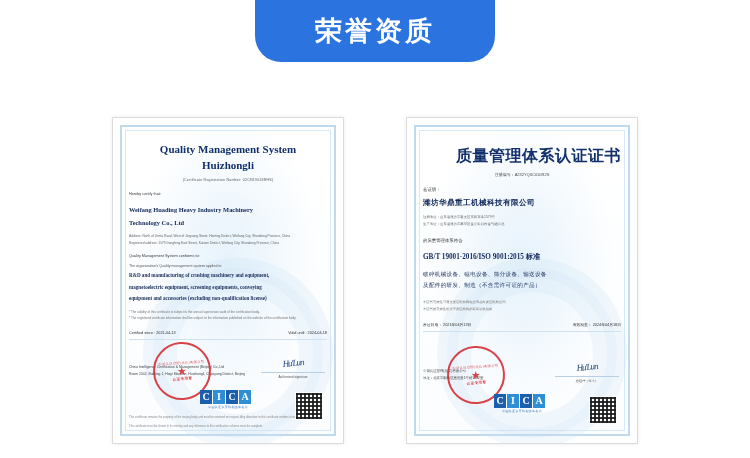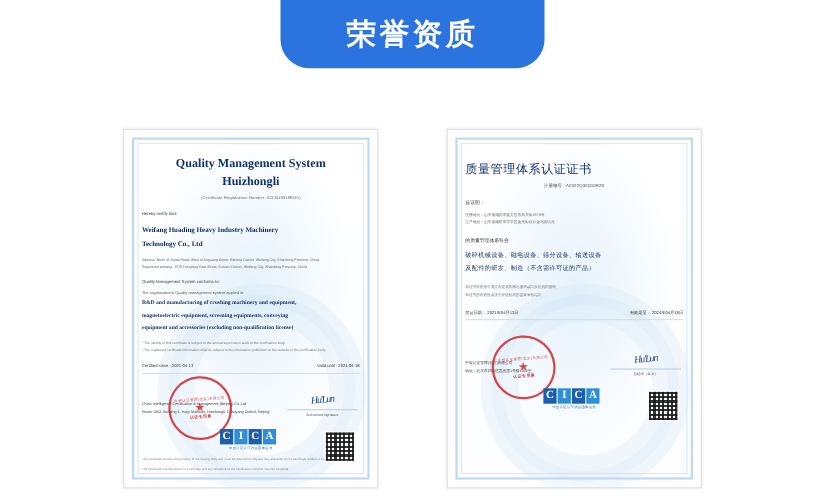--- a/index.html
+++ b/index.html
@@ -177,24 +177,24 @@
     color: #333333;
     margin-top: 10px;
   }
   .hr-thin {
     border-top: 1px solid #cfe0ee;
     margin-top: 4px;
   }
 
   
   .cn-title {
-    text-align: left;
+    text-align: right;
     font-family: "DejaVu Sans", "Liberation Sans", sans-serif;
-    font-weight: normal;
-    font-size: 11px;
+    font-weight: bold;
+    font-size: 16px;
     color: #12306b;
     margin-top: 12px;
     letter-spacing: 0.5px;
   }
   .cn-no {
     text-align: center;
     font-size: 4px;
     color: #4a4a4a;
     margin-top: 5px;
   }
@@ -453,25 +453,27 @@
 
     <div class="cert">
       <div class="cert-inner"></div>
       <div class="rings"></div>
       <div class="cert-body">
 
         <div class="cn-title">质量管理体系认证证书</div>
         <div class="cn-no">注册编号：A232YQ3C010R2S</div>
 
         <div class="cn-label">兹证明：</div>
+        <div class="cn-company">潍坊华鼎重工机械科技有限公司</div>
 
         <div class="cn-addr">注册地址：山东省潍坊市奎文区东风东街1579号</div>
         <div class="cn-addr" style="margin-top:1px">生产地址：山东省潍坊市寒亭区金光街以西金马路以北</div>
 
         <div class="cn-label">的质量管理体系符合</div>
+        <div class="cn-standard">GB/T 19001-2016/ISO 9001:2015 标准</div>
 
         <div class="cn-scope">破碎机械设备、磁电设备、筛分设备、输送设备</div>
         <div class="cn-scope" style="margin-top:0">及配件的研发、制造（不含需许可证的产品）</div>
 
         <div class="cn-note">本证书有效性可通过发证机构网站查询或向发证机构查询</div>
         <div class="cn-note" style="margin-top:1px">本证书的有效性取决于发证机构的监督审核结果</div>
 
         <div class="en-dates">
           <div>
             <span>发证日期：</span>

